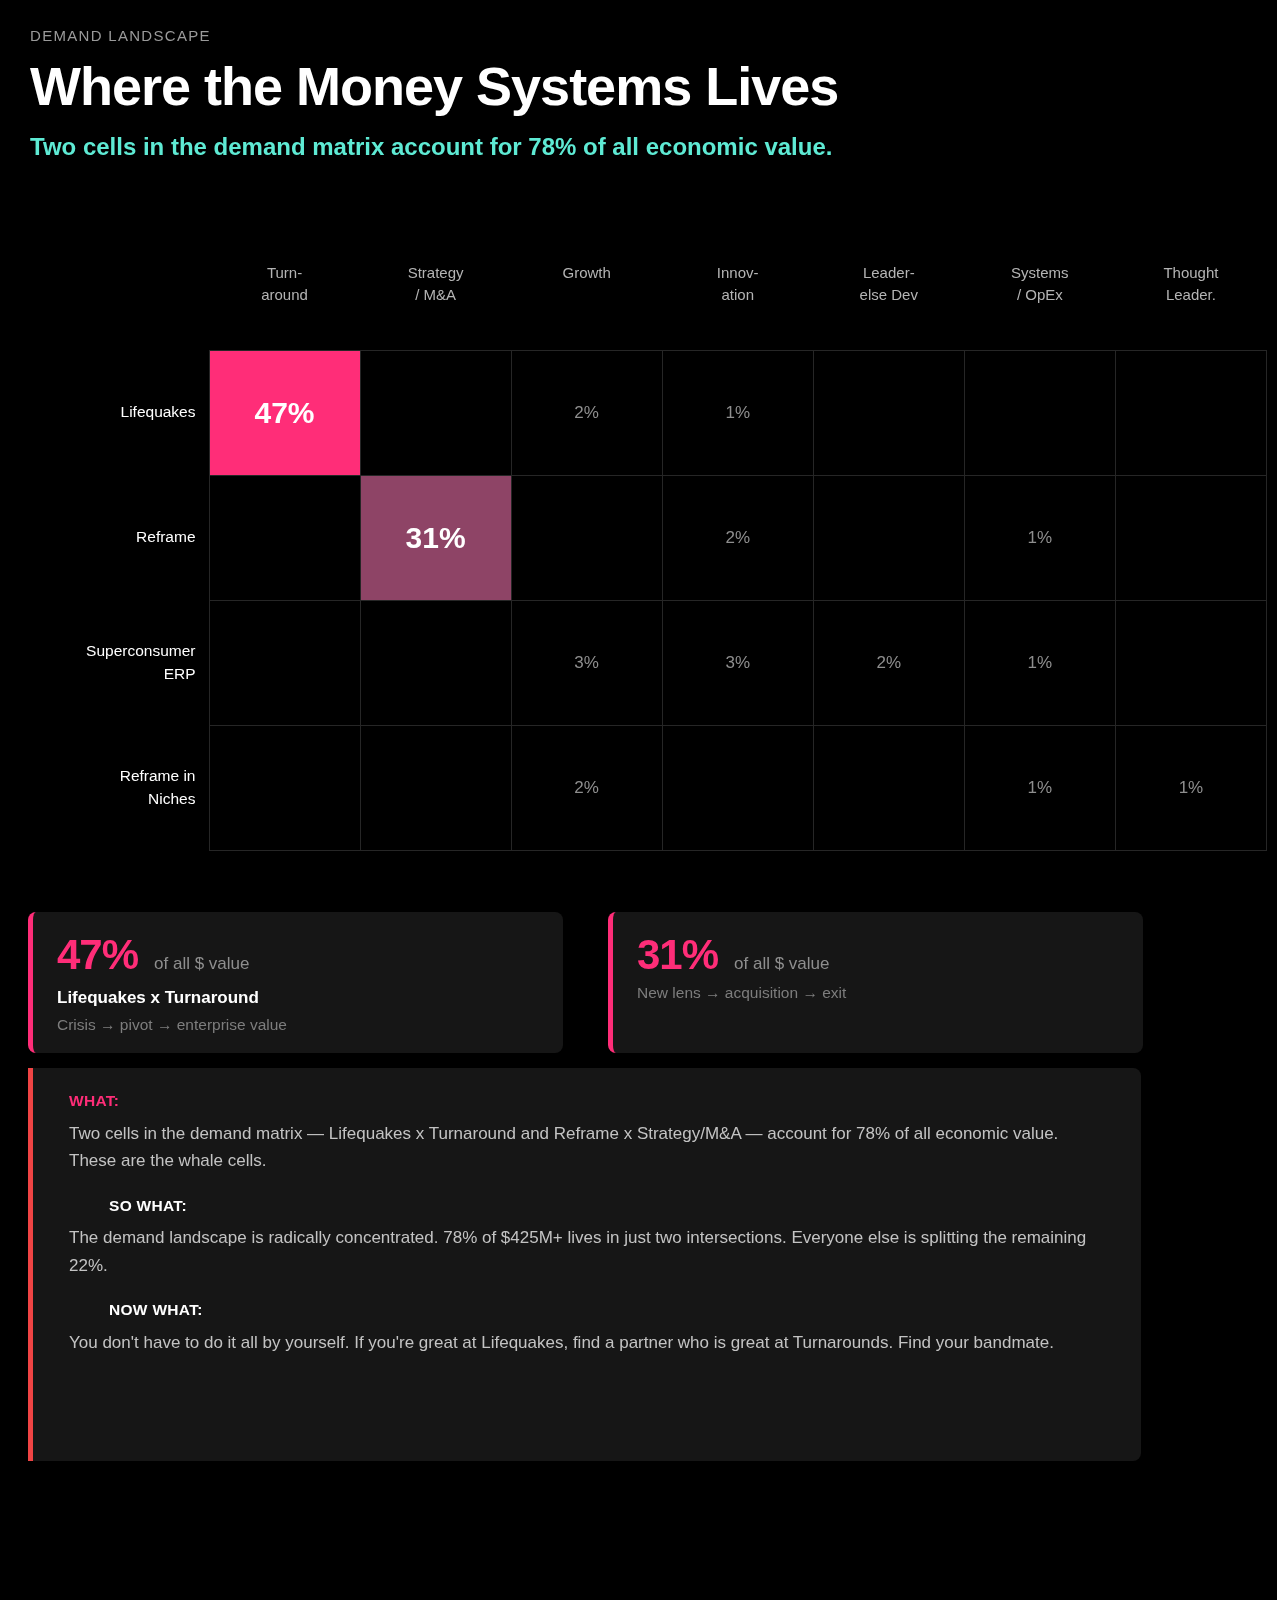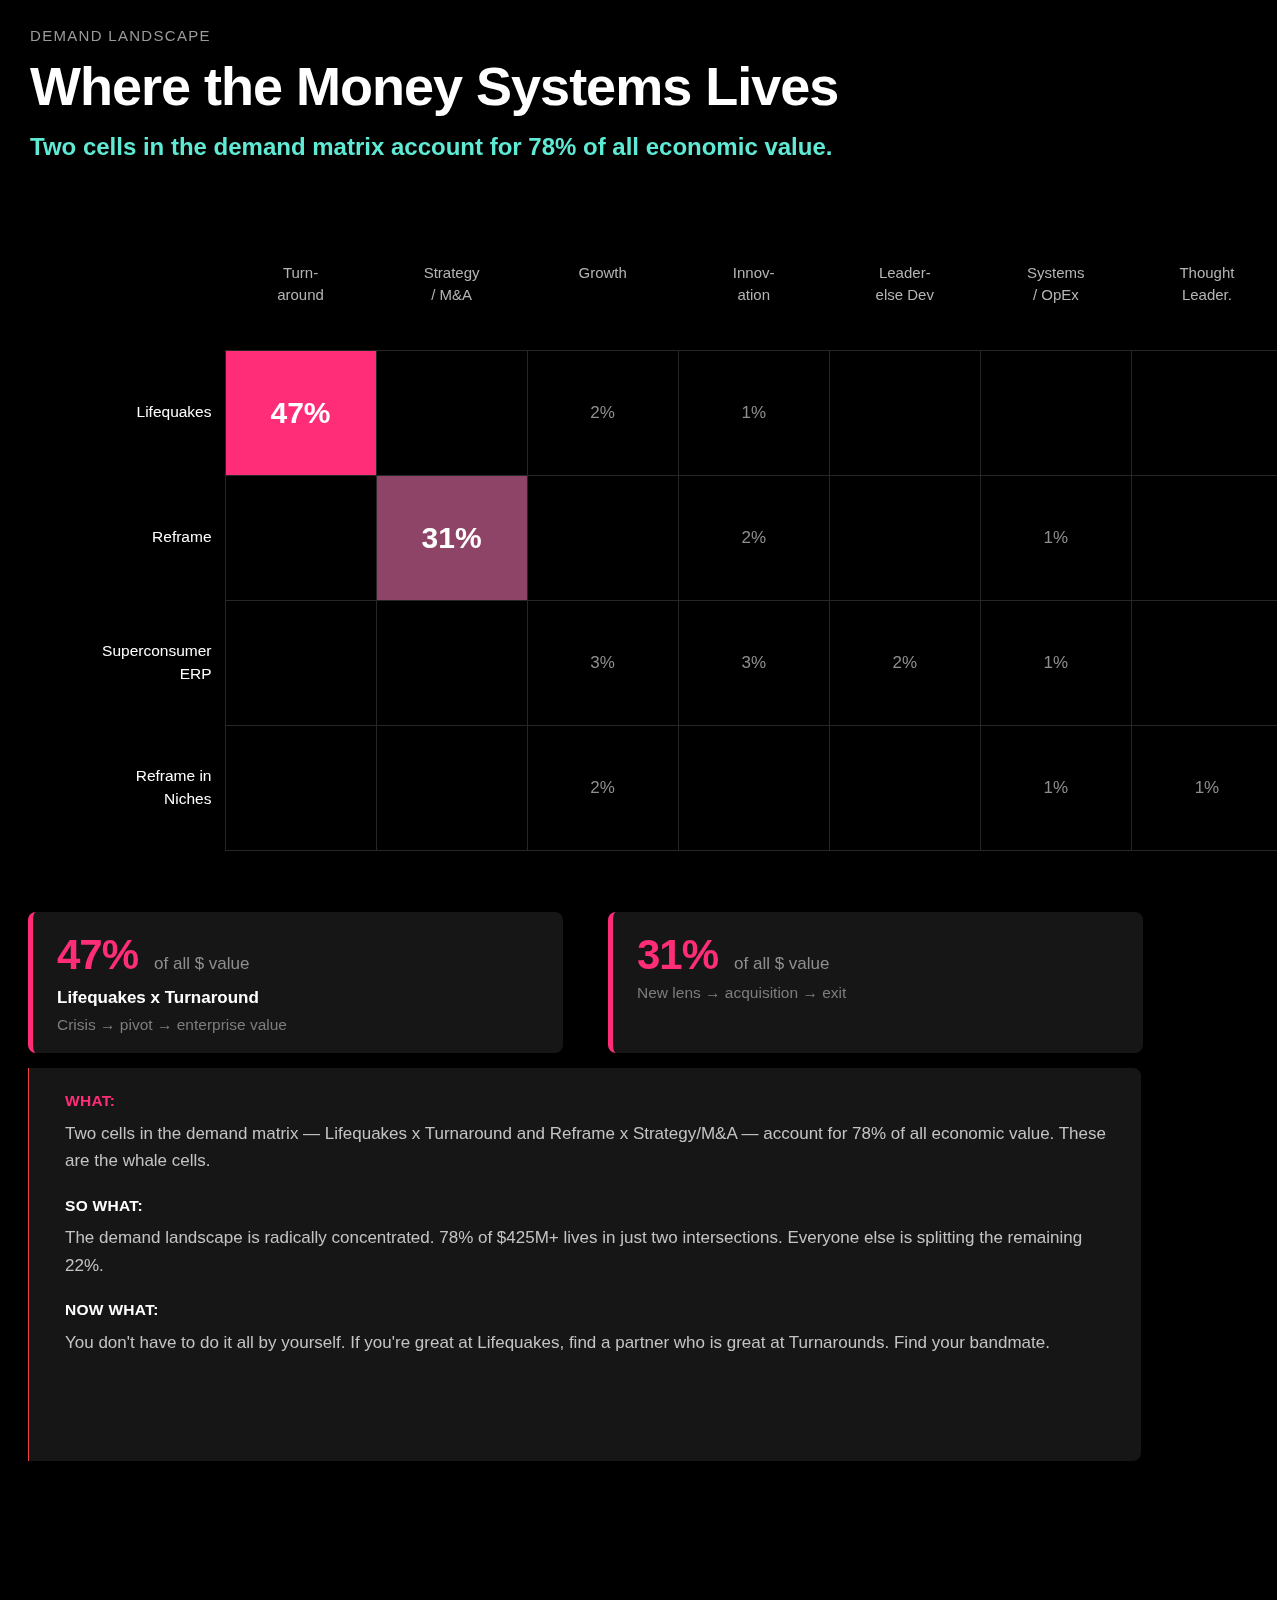--- a/index.html
+++ b/index.html
@@ -23,21 +23,21 @@
   .headline {
     font-size:54px; font-weight:700; color:#ffffff;
     letter-spacing:-1.0px; line-height:1.08;
   }
   .subhead {
     font-size:24px; color:#5eead4; font-weight:700;
     padding-top:16px; line-height:1.3;
   }
 
   
-  .matrix-wrap { position:absolute; left:16px; top:240px; width:1115px; }
+  .matrix-wrap { position:absolute; left:0; top:240px; width:1115px; }
   table.matrix { border-collapse:collapse; table-layout:fixed; width:1257px; margin-left:10px; }
   table.matrix col.rowlabel { width:199px; }
 
   table.matrix thead th {
     font-size:15px; font-weight:400; color:#b4b4b4;
     padding:22px 6px 44px 6px; text-align:center;
     line-height:1.45; vertical-align:top; border:none;
   }
   table.matrix thead th.rowhead { border:none; }
 
@@ -82,29 +82,29 @@
     padding-top:12px; line-height:1.2;
   }
   .stat-flow {
     font-size:15.5px; color:#7d7d7d; font-weight:400;
     padding-top:8px; line-height:1.2;
   }
 
   
   .panel {
     position:absolute; left:28px; top:1068px; width:1113px; height:393px;
-    background:#161616; border-left:1px solid #ef4444;
+    background:#161616; border-left:5px solid #ef4444;
     border-radius:0 8px 8px 0; padding:24px 34px 24px 36px;
   }
   .panel h4 {
     font-size:15.5px; font-weight:700; letter-spacing:0.3px;
     line-height:1.2; padding-bottom:9px;
   }
   .panel h4.pink { color:#FF2D78; }
-  .panel h4.white { color:#ffffff; }
+  .panel h4.white { color:#ffffff;margin-left:40px; }
   .panel p {
     font-size:17px; color:#c3c3c3; font-weight:400;
     line-height:1.62; padding-bottom:22px; max-width:1045px;
   }
   .panel p:last-child { padding-bottom:0; }
 </style>
 </head>
 <body>
 
 <div class="page">

